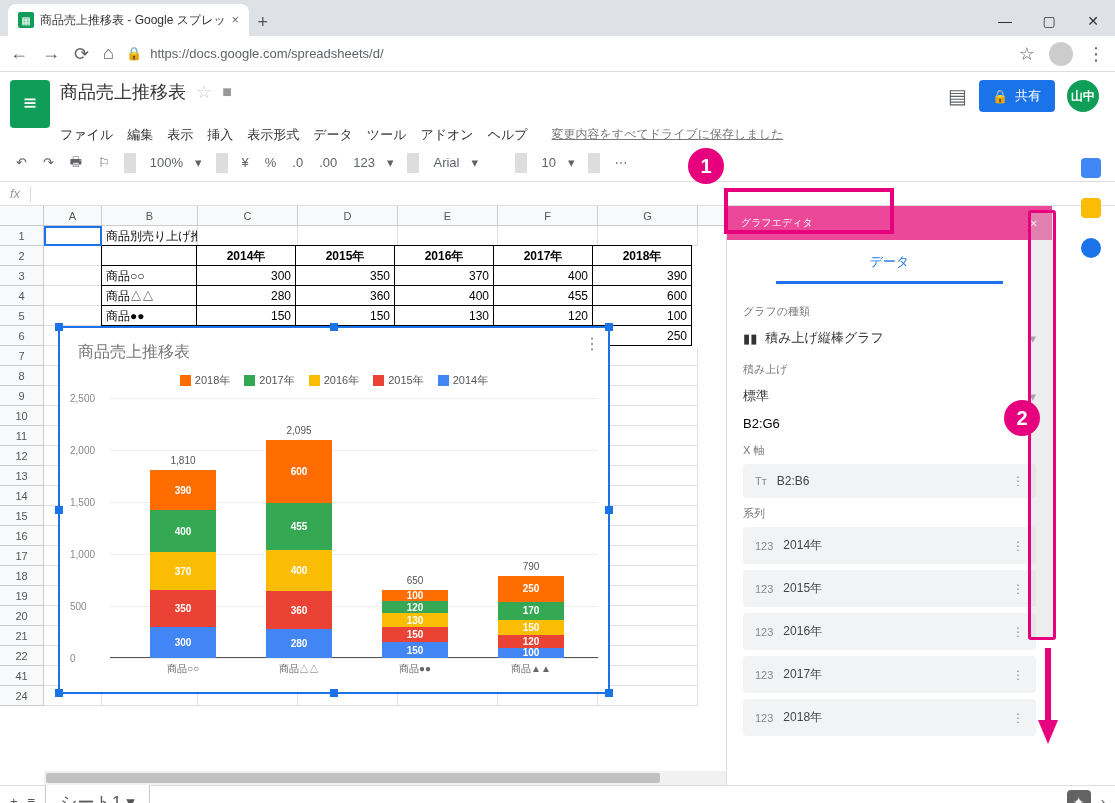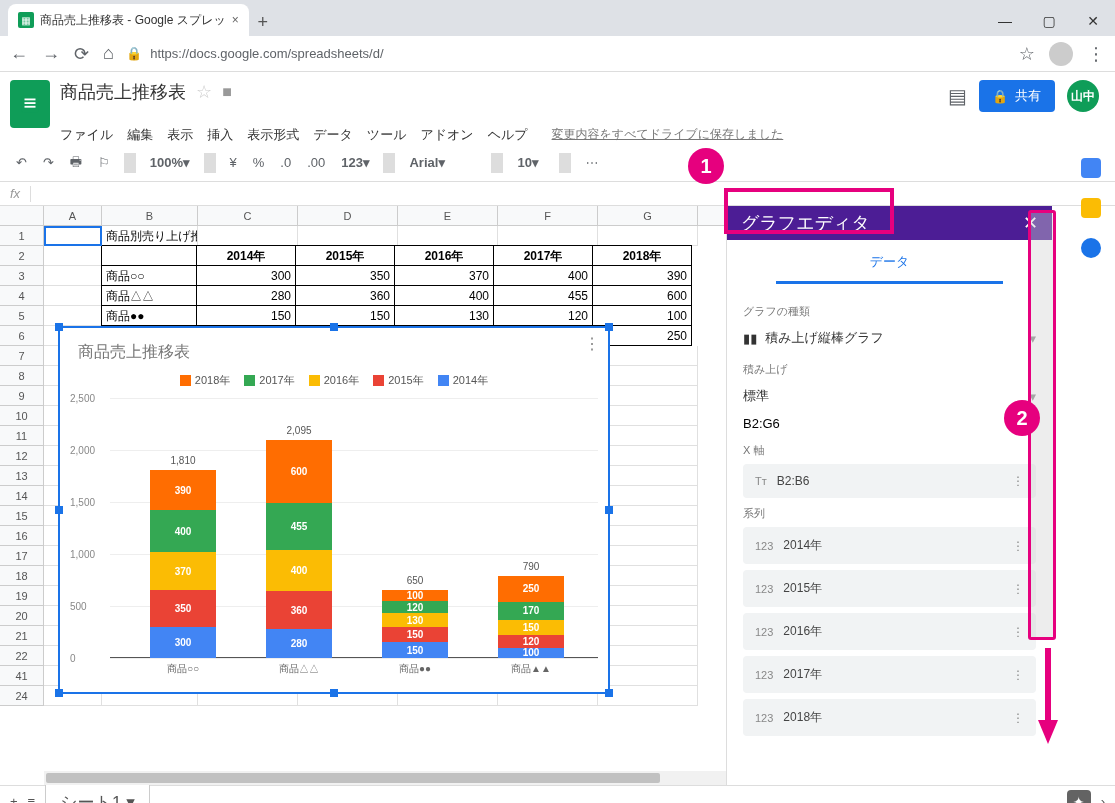--- a/index.html
+++ b/index.html
@@ -34,21 +34,21 @@
 .menu-bar .save-status { margin-left: 10px; color: #777; text-decoration: underline; font-size: 12px; }
 .header-right { display: flex; align-items: center; gap: 12px; }
 .comment-icon { color: #5f6368; font-size: 20px; }
 .share-btn { background: #1a73e8; color: #fff; padding: 7px 14px; border-radius: 4px; font-size: 13px; display: flex; align-items: center; gap: 6px; }
 .user-avatar { width: 32px; height: 32px; border-radius: 50%; background: #0f9d58; color: #fff; display: flex; align-items: center; justify-content: center; font-size: 12px; font-weight: bold; }
 
 
 .toolbar { height: 38px; border-bottom: 1px solid #ddd; display: flex; align-items: center; padding: 0 10px; gap: 4px; color: #5f6368; font-size: 13px; }
 .toolbar > * { padding: 4px 6px; }
 .tb-sep { width: 1px; height: 20px; background: #ddd; margin: 0 4px; }
-.tb-dropdown { display: flex; align-items: center; gap: 0; font-weight: bold; }
+.tb-dropdown { display: flex; align-items: center; gap: 12px; }
 
 
 .formula-bar { height: 24px; border-bottom: 1px solid #ddd; display: flex; align-items: center; padding: 0 10px; color: #999; font-style: italic; font-size: 13px; }
 .formula-bar .sep { width: 1px; height: 16px; background: #ddd; margin: 0 30px 0 10px; }
 
 
 .main { display: flex; height: calc(100% - 36px - 36px - 58px - 38px - 24px - 32px); }
 .sheet-area { width: 726px; position: relative; overflow: hidden; }
 .col-headers { display: flex; height: 20px; background: #f8f9fa; border-bottom: 1px solid #ccc; }
 .corner { width: 44px; border-right: 1px solid #ccc; }
@@ -82,21 +82,21 @@
 .y-tick { position: absolute; left: -40px; font-size: 10px; color: #888; transform: translateY(-50%); }
 .gridline { position: absolute; left: 0; right: 0; border-top: 1px solid #eee; }
 .baseline { position: absolute; left: 0; right: 0; bottom: 0; border-top: 1px solid #555; }
 .bar-group { position: absolute; bottom: 0; width: 66px; }
 .seg { position: absolute; left: 0; right: 0; display: flex; align-items: center; justify-content: center; color: #fff; font-size: 10px; font-weight: bold; }
 .dlabel { position: absolute; width: 100%; text-align: center; font-size: 10px; color: #555; }
 .x-label { position: absolute; bottom: -18px; width: 100%; text-align: center; font-size: 10px; color: #666; }
 
 
 .editor { width: 326px; background: #fff; border-left: 1px solid #ddd; display: flex; flex-direction: column; position: relative; }
-.editor-head { background: #4c1d95; color: #fff; height: 34px; display: flex; align-items: center; padding: 0 14px; font-size: 18px; justify-content: space-between; }
+.editor-head { background: #ec4899; color: #fff; height: 34px; display: flex; align-items: center; padding: 0 14px; font-size: 10px; justify-content: space-between; }
 .editor-tabs { display: flex; height: 44px; }
 .editor-tab { flex: 1; display: flex; align-items: center; justify-content: center; font-size: 13px; color: #555; position: relative; }
 .editor-tab.active { color: #1a73e8; }
 .editor-tab.active::after { content: ''; position: absolute; bottom: 0; left: 15%; right: 15%; height: 3px; background: #1a73e8; }
 .marker { position: absolute; width: 36px; height: 36px; border-radius: 50%; background: #e6007e; color: #fff; display: flex; align-items: center; justify-content: center; font-size: 20px; font-weight: bold; z-index: 10; }
 .marker1 { top: 148px; left: 688px; }
 .highlight-box { position: absolute; border: 4px solid #e6007e; z-index: 9; }
 .hb1 { top: 188px; left: 724px; width: 170px; height: 46px; }
 .hb2 { top: 210px; left: 1028px; width: 28px; height: 430px; background: rgba(210,210,210,0.4); border-width: 3px; border-radius: 3px; }
 .marker2 { top: 400px; left: 1004px; }

